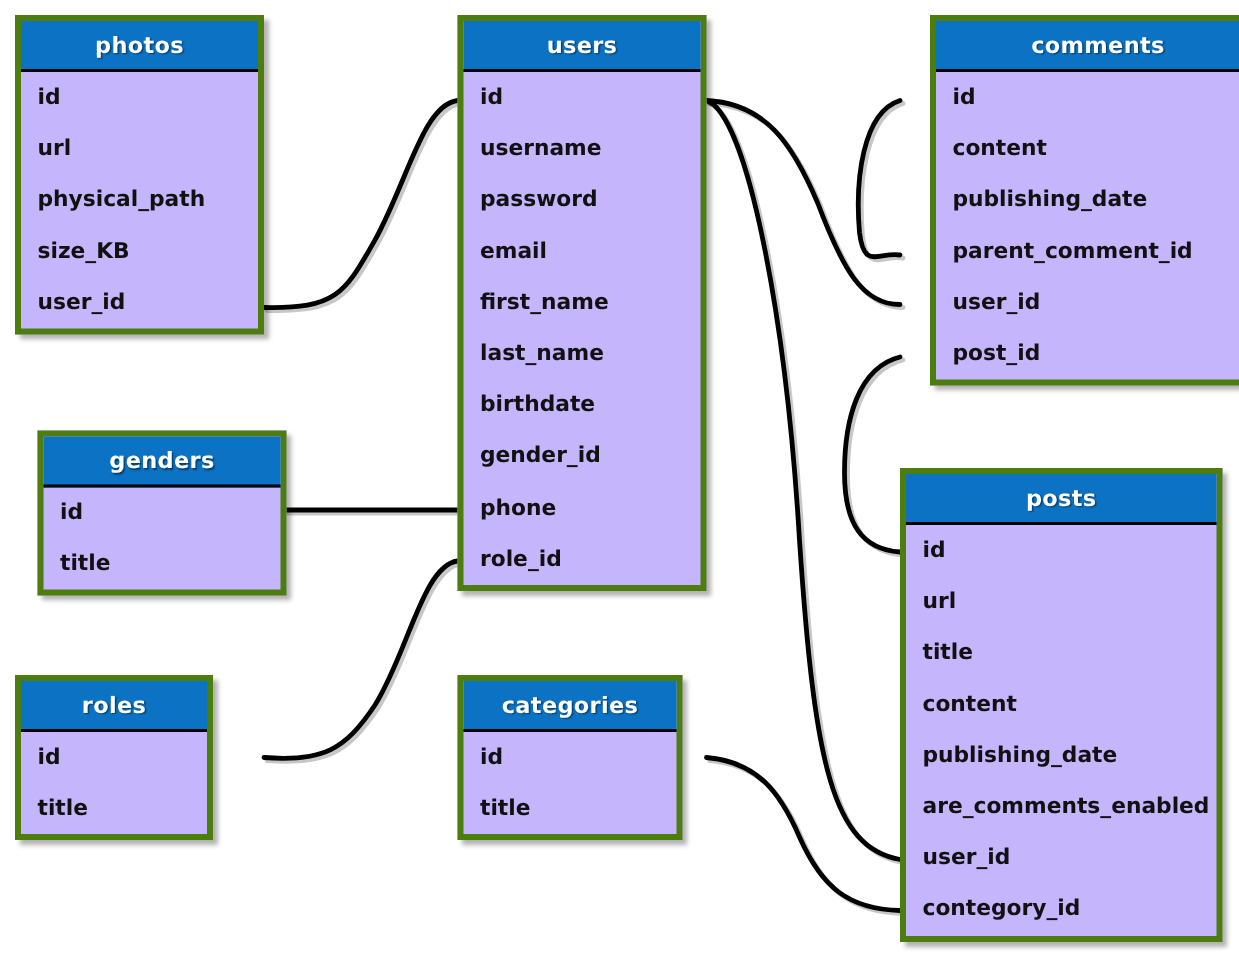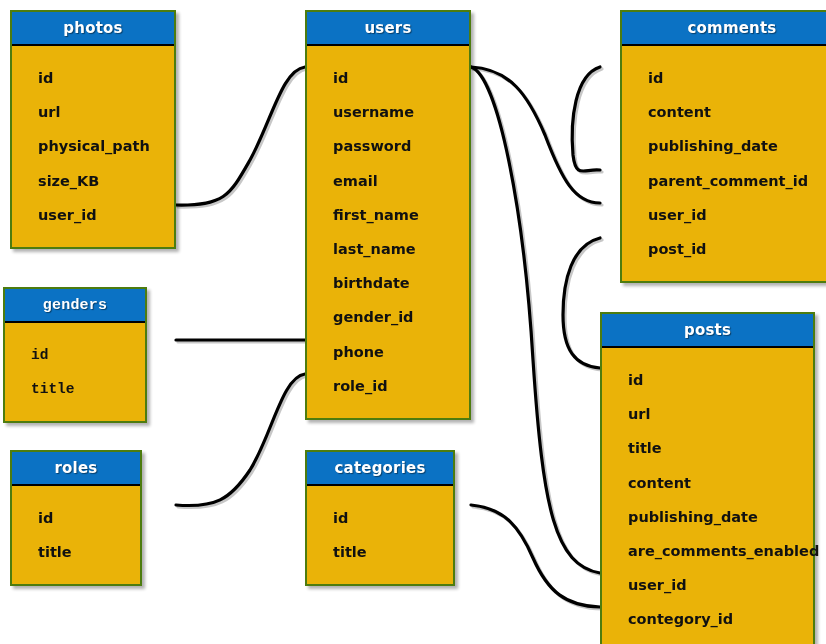--- a/index.html
+++ b/index.html
@@ -26,41 +26,41 @@
     position: absolute;
     left: 0;
     top: 0;
     width: 826px;
     height: 644px;
     pointer-events: none;
   }
   .entity {
     position: absolute;
     box-sizing: border-box;
-    border: 2px solid #4d7c0f;
-    background: #eab308;
+    border: 4px solid #4d7c0f;
+    background: #c4b5fd;
     box-shadow: 3px 3px 3px rgba(0,0,0,0.30);
     z-index: 2;
   }
   .entity-header {
     box-sizing: border-box;
     height: 34px;
     background: #0b72c4;
     border-bottom: 2px solid #000000;
     color: #ffffff;
     font-size: 15px;
     font-weight: bold;
     display: flex;
     align-items: center;
     justify-content: center;
     letter-spacing: 0.2px;
     text-shadow: 1px 1px 1px rgba(0,0,0,0.45);
   }
   .entity-body {
-    padding: 15px;
+    padding: 0;
   }
   .attr-row {
     height: 34.2px;
     display: flex;
     align-items: center;
     padding-left: 11px;
     font-size: 14.5px;
     font-weight: bold;
     color: #111111;
     white-space: nowrap;
@@ -134,21 +134,21 @@
         <div class="entity-header">comments</div>
         <div class="entity-body">
           <div class="attr-row">id</div>
           <div class="attr-row">content</div>
           <div class="attr-row">publishing_date</div>
           <div class="attr-row">parent_comment_id</div>
           <div class="attr-row">user_id</div>
           <div class="attr-row">post_id</div>
         </div>
       </div>
-      <div class="entity" style="left: 3px; top: 287px; width: 144px; font-family: Liberation Mono, monospace;">
+      <div class="entity" style="left: 25px; top: 287px; width: 166px;">
         <div class="entity-header">genders</div>
         <div class="entity-body">
           <div class="attr-row">id</div>
           <div class="attr-row">title</div>
         </div>
       </div>
       <div class="entity" style="left: 600px; top: 312px; width: 215px;">
         <div class="entity-header">posts</div>
         <div class="entity-body">
           <div class="attr-row">id</div>

